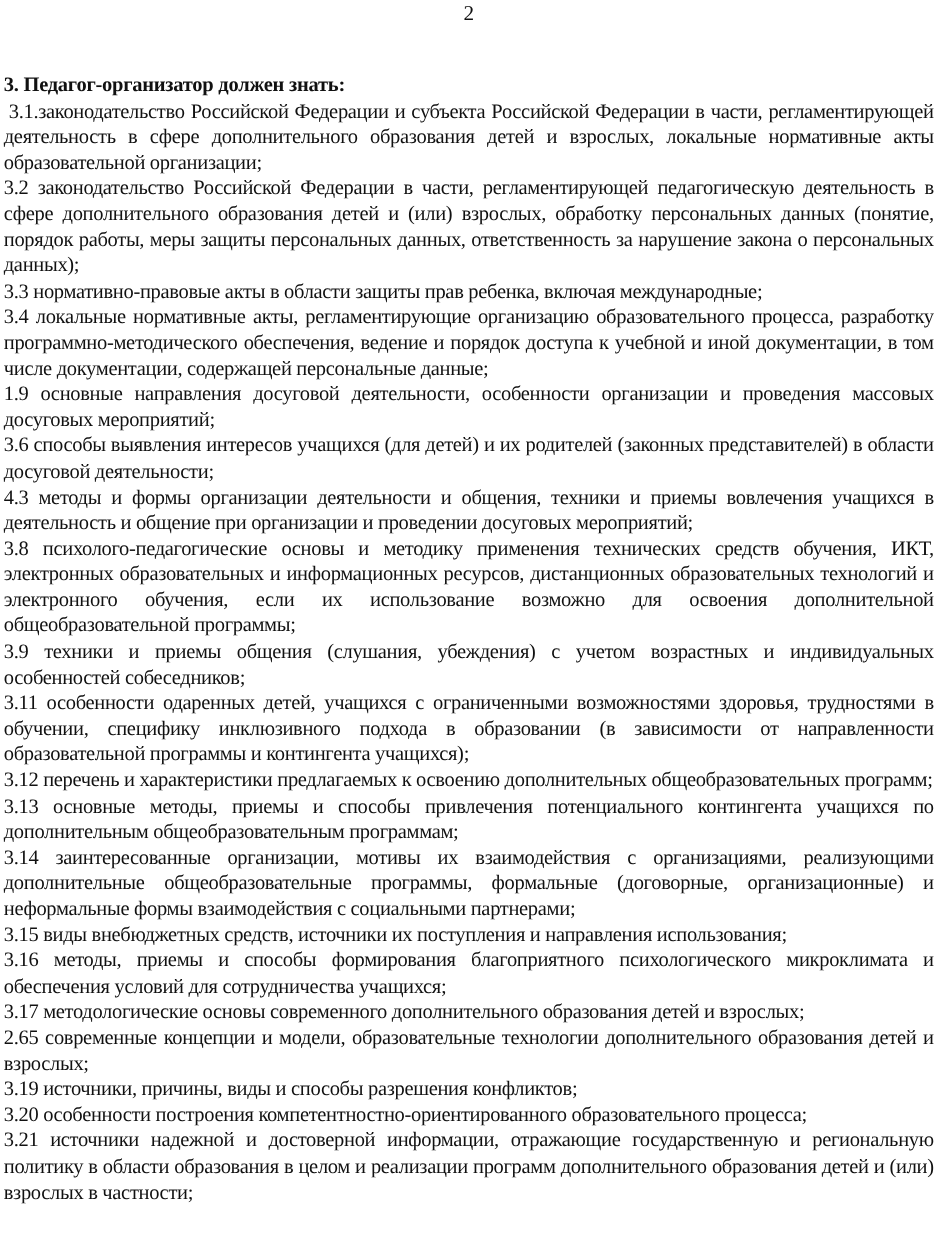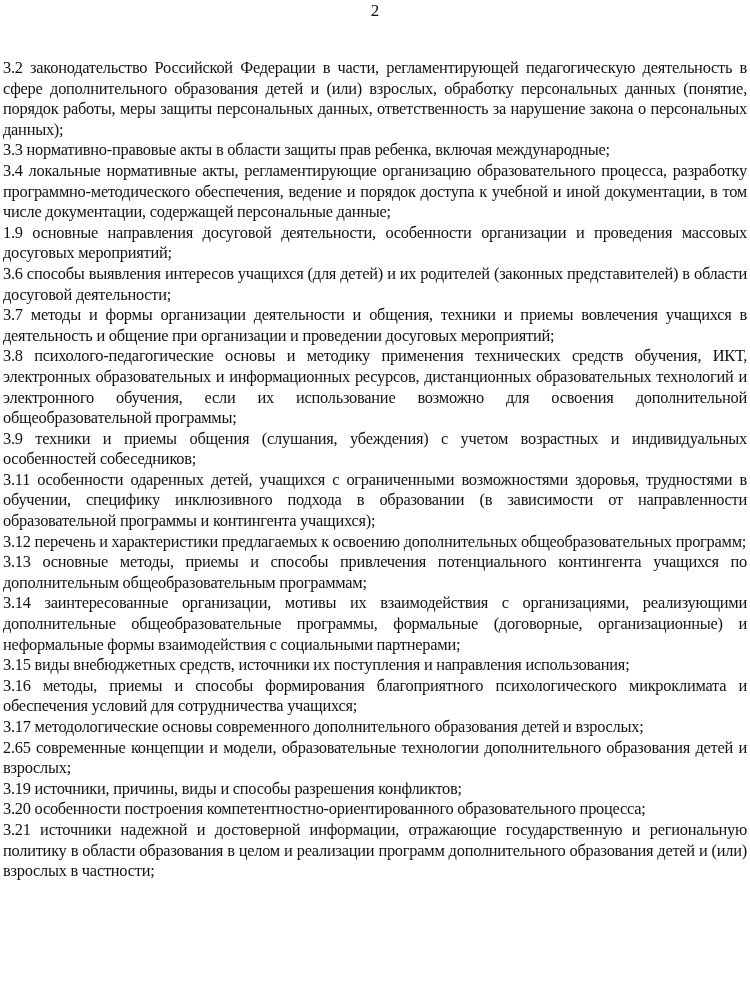--- a/index.html
+++ b/index.html
@@ -47,26 +47,28 @@
     .item.first {
       text-indent: 4px;
     }
   </style>
 </head>
 <body>
 
 <div class="page-number">2</div>
 
 <div class="content">
+  <p class="heading">3. Педагог-организатор должен знать:</p>
+  <p class="item first">3.1.законодательство Российской Федерации и субъекта Российской Федерации в части, регламентирующей деятельность в сфере дополнительного образования детей и взрослых, локальные нормативные акты образовательной организации;</p>
   <p class="item">3.2 законодательство Российской Федерации в части, регламентирующей педагогическую деятельность в сфере дополнительного образования детей и (или) взрослых, обработку персональных данных (понятие, порядок работы, меры защиты персональных данных, ответственность за нарушение закона о персональных данных);</p>
   <p class="item">3.3 нормативно-правовые акты в области защиты прав ребенка, включая международные;</p>
   <p class="item">3.4 локальные нормативные акты, регламентирующие организацию образовательного процесса, разработку программно-методического обеспечения, ведение и порядок доступа к учебной и иной документации, в том числе документации, содержащей персональные данные;</p>
   <p class="item">1.9 основные направления досуговой деятельности, особенности организации и проведения массовых досуговых мероприятий;</p>
   <p class="item">3.6 способы выявления интересов учащихся (для детей) и их родителей (законных представителей) в области досуговой деятельности;</p>
-  <p class="item">3.7 методы и формы организации деятельности и общения, техники и приемы вовлечения учащихся в деятельность и общение при организации и проведении досуговых мероприятий;</p>
+  <p class="item">4.3 методы и формы организации деятельности и общения, техники и приемы вовлечения учащихся в деятельность и общение при организации и проведении досуговых мероприятий;</p>
   <p class="item">3.8 психолого-педагогические основы и методику применения технических средств обучения, ИКТ, электронных образовательных и информационных ресурсов, дистанционных образовательных технологий и электронного обучения, если их использование возможно для освоения дополнительной общеобразовательной программы;</p>
   <p class="item">3.9 техники и приемы общения (слушания, убеждения) с учетом возрастных и индивидуальных особенностей собеседников;</p>
   <p class="item">3.11 особенности одаренных детей, учащихся с ограниченными возможностями здоровья, трудностями в обучении, специфику инклюзивного подхода в образовании (в зависимости от направленности образовательной программы и контингента учащихся);</p>
   <p class="item">3.12 перечень и характеристики предлагаемых к освоению дополнительных общеобразовательных программ;</p>
   <p class="item">3.13 основные методы, приемы и способы привлечения потенциального контингента учащихся по дополнительным общеобразовательным программам;</p>
   <p class="item">3.14 заинтересованные организации, мотивы их взаимодействия с организациями, реализующими дополнительные общеобразовательные программы, формальные (договорные, организационные) и неформальные формы взаимодействия с социальными партнерами;</p>
   <p class="item">3.15 виды внебюджетных средств, источники их поступления и направления использования;</p>
   <p class="item">3.16 методы, приемы и способы формирования благоприятного психологического микроклимата и обеспечения условий для сотрудничества учащихся;</p>
   <p class="item">3.17 методологические основы современного дополнительного образования детей и взрослых;</p>
   <p class="item">2.65 современные концепции и модели, образовательные технологии дополнительного образования детей и взрослых;</p>

